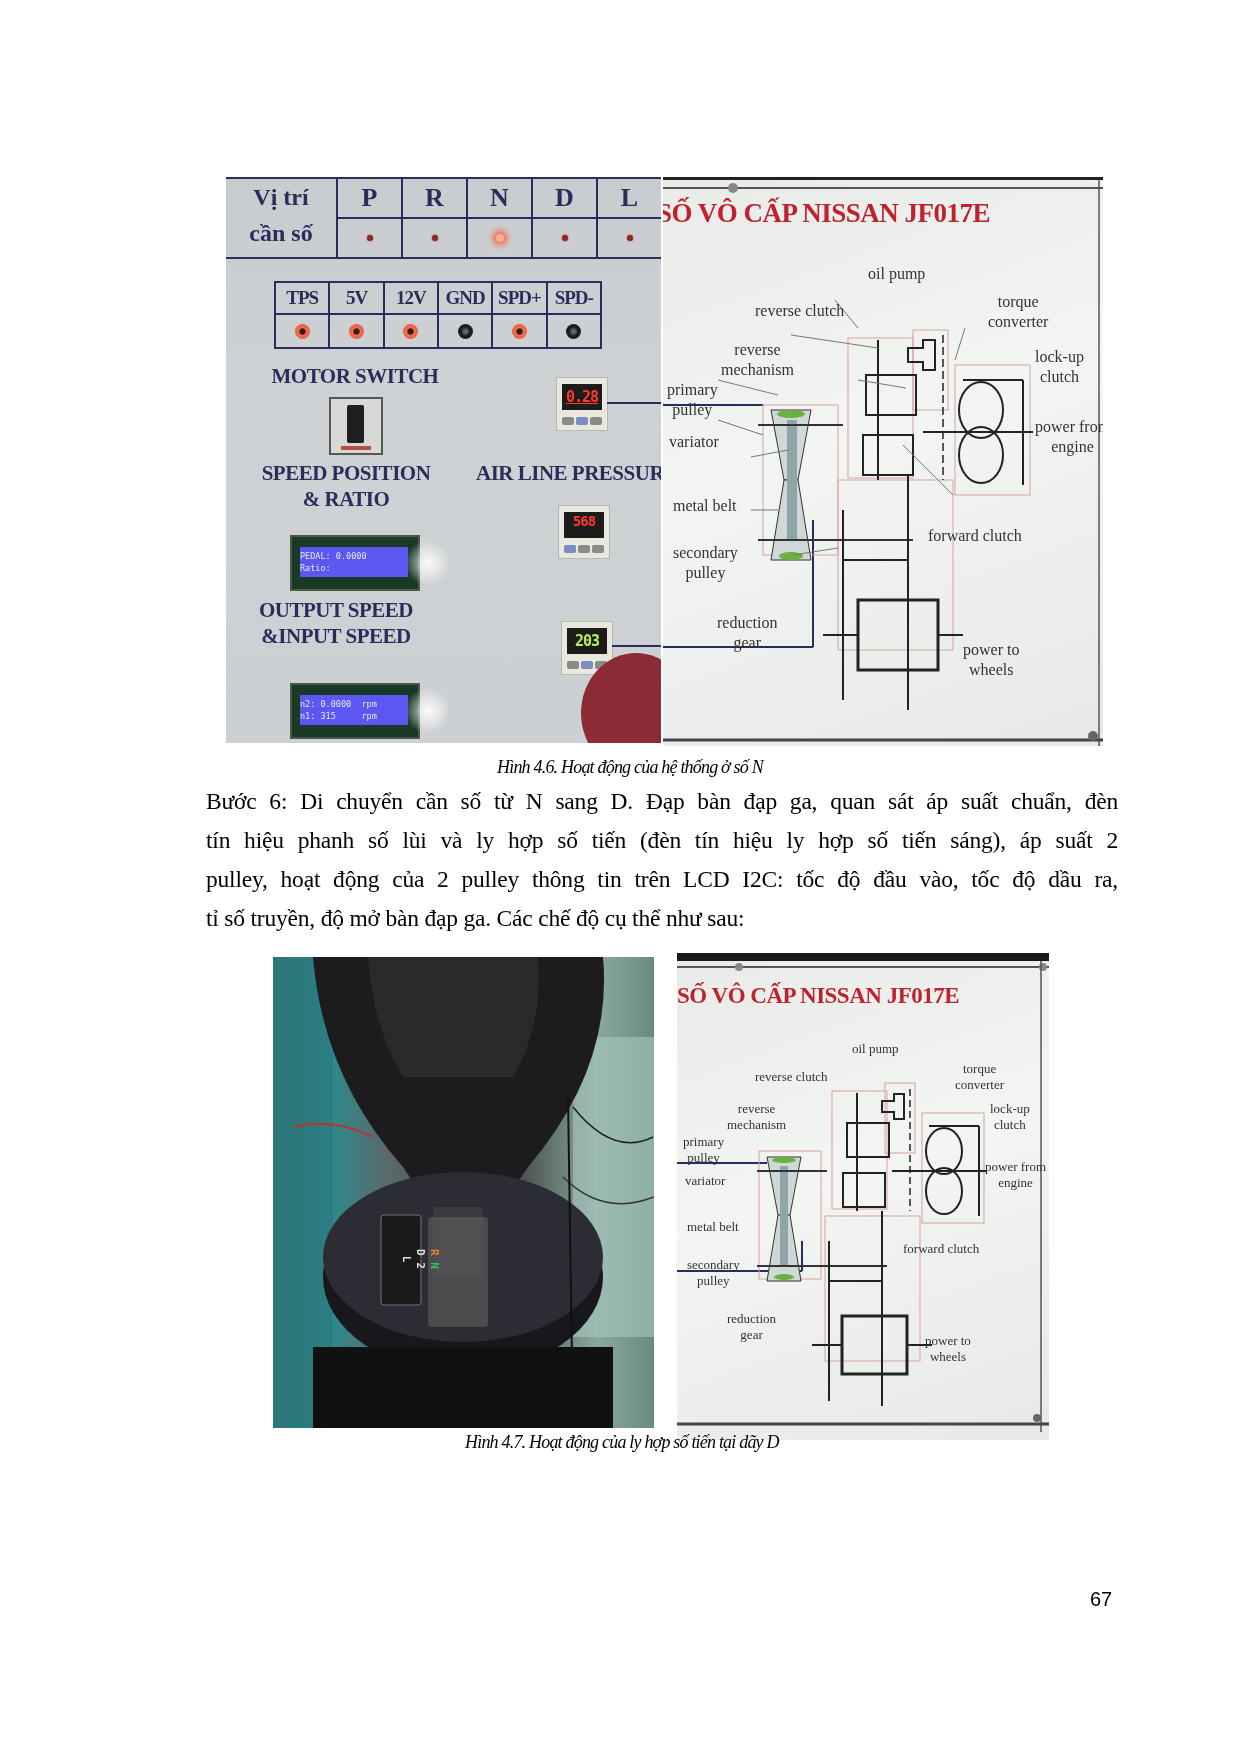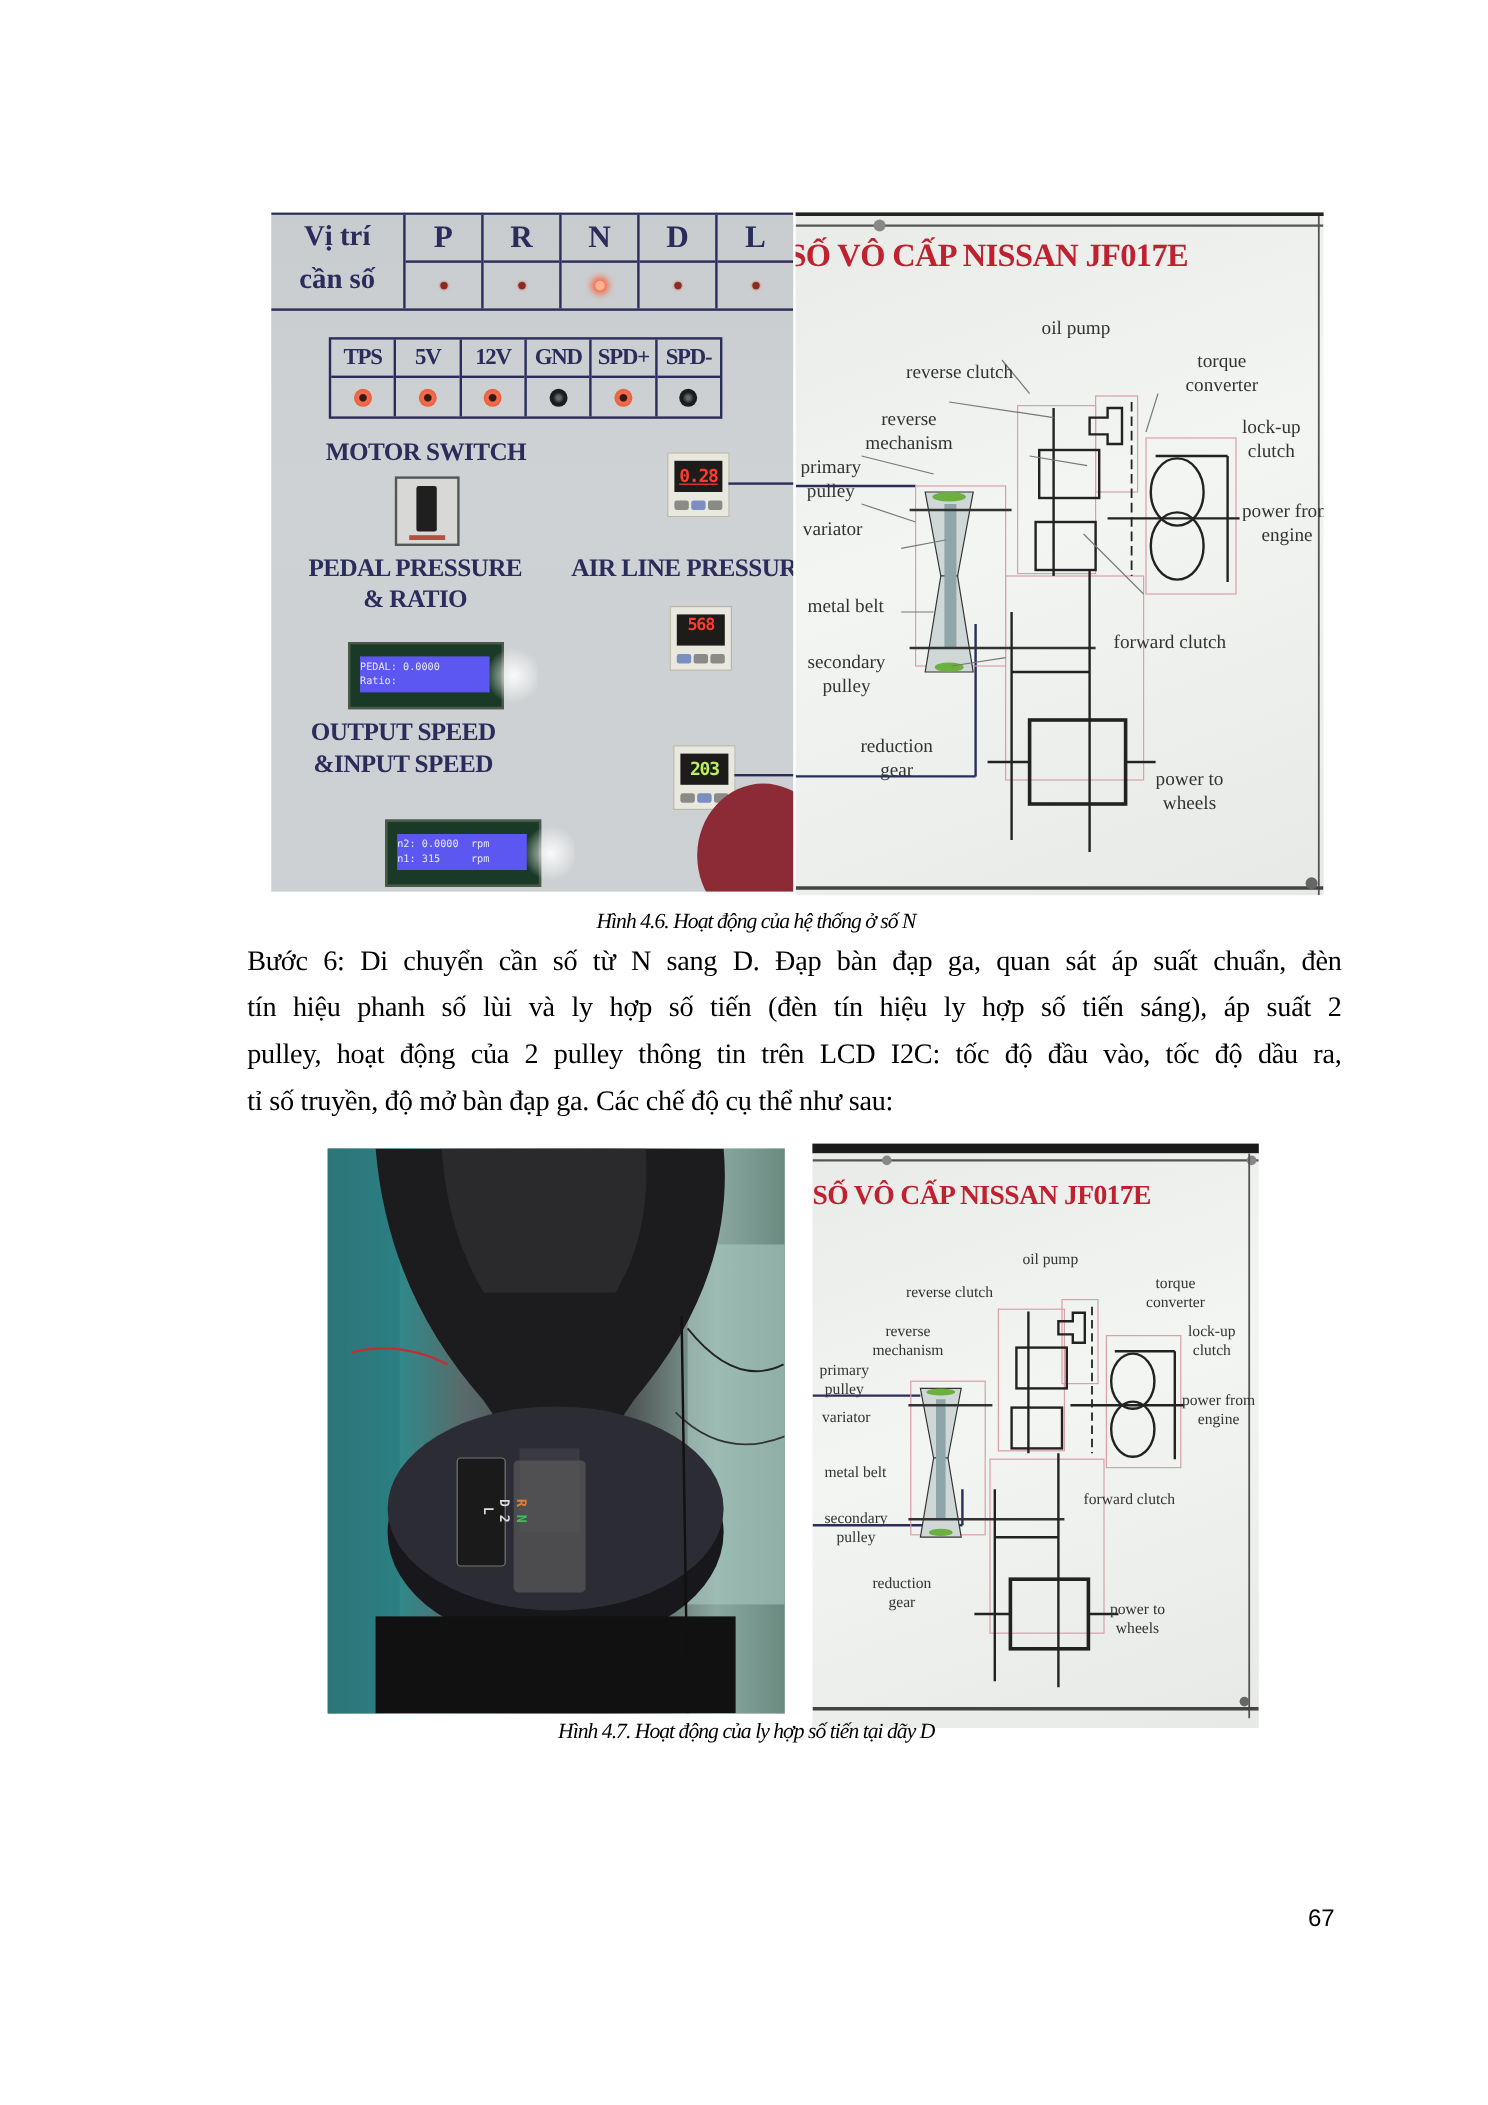--- a/index.html
+++ b/index.html
@@ -133,37 +133,37 @@
       </div>
   </div>
 
   <div class="panel-label navy" style="left:44px;top:186px;width:170px;">MOTOR SWITCH</div>
   <div class="switch">
       <div class="rocker"></div>
       <div class="tag"></div>
     </div>
 
   <div class="panel-label navy" style="left:20px;top:283px;width:200px;">
-    <div>PEDAL PRESSURE</div>
+    <div>SPEED POSITION</div>
     <div>&amp; RATIO</div>
   </div>
   <div class="panel-label navy" style="left:250px;top:283px;width:200px;white-space:nowrap;text-align:left;">AIR LINE PRESSURE</div>
 
   <div class="lcd" style="left:64px;top:358px;">
     <div class="scr">PEDAL: 0.0000
 Ratio:</div>
     <div class="glow"></div>
   </div>
 
   <div class="panel-label navy" style="left:25px;top:420px;width:170px;">
     <div>OUTPUT SPEED</div>
     <div>&amp;INPUT SPEED</div>
   </div>
 
-  <div class="lcd" style="left:64px;top:506px;margin-left:31px;">
+  <div class="lcd" style="left:64px;top:506px;">
     <div class="scr">n2: 0.0000  rpm
 n1: 315     rpm</div>
     <div class="glow"></div>
   </div>
 
   <div class="gauge" style="left:330px;top:200px;">
     <div class="scr" style="color:#ff3b2f;text-decoration:underline;">0.28</div>
     <div class="btns">
         <span></span>
         <span class="mid"></span>

